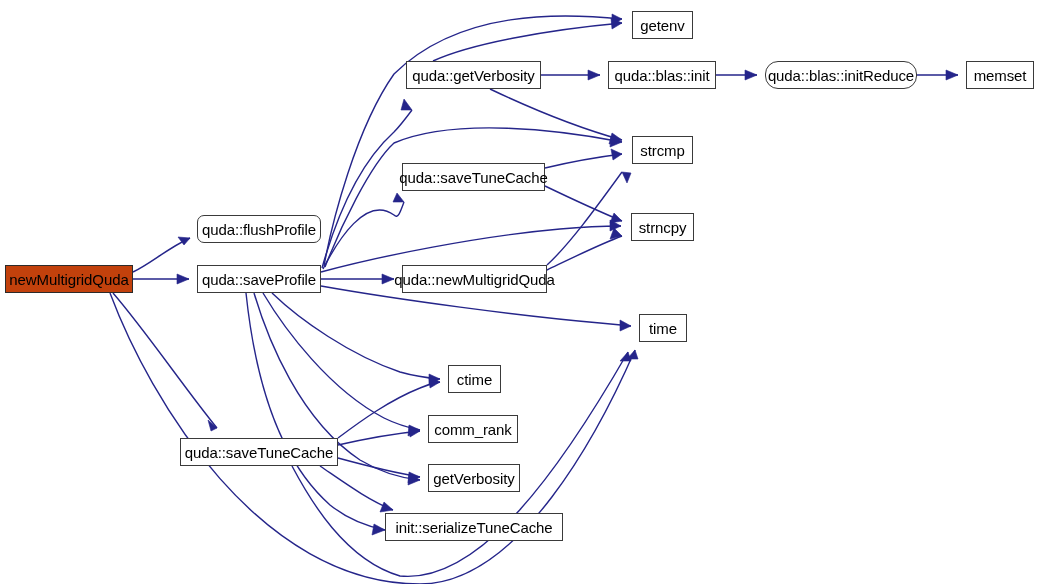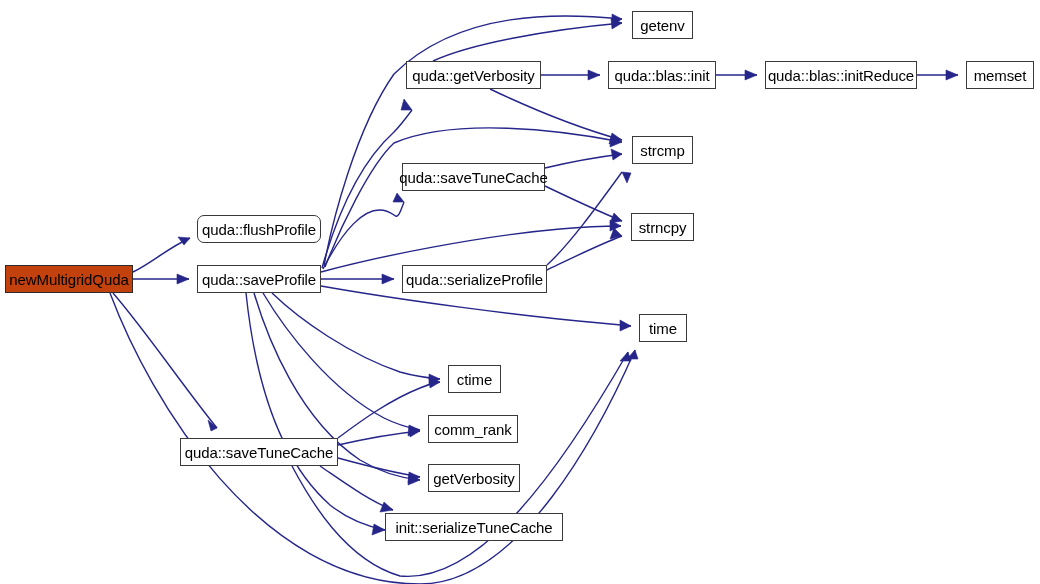--- a/index.html
+++ b/index.html
@@ -190,32 +190,32 @@
       <div class="node" style="left: 180px; top: 438px; width: 158px; height: 28px;">
         <span class="node-label">quda::saveTuneCache</span>
       </div>
       <div class="node" style="left: 406px; top: 61px; width: 135px; height: 28px;">
         <span class="node-label">quda::getVerbosity</span>
       </div>
       <div class="node" style="left: 402px; top: 163px; width: 143px; height: 28px;">
         <span class="node-label">quda::saveTuneCache</span>
       </div>
       <div class="node" style="left: 402px; top: 265px; width: 145px; height: 28px;">
-        <span class="node-label">quda::serializeProfile</span>
+        <span class="node-label">quda::newMultigridQuda</span>
       </div>
       <div class="node" style="left: 385px; top: 513px; width: 178px; height: 28px;">
         <span class="node-label">init::serializeTuneCache</span>
       </div>
       <div class="node" style="left: 632px; top: 11px; width: 61px; height: 28px;">
         <span class="node-label">getenv</span>
       </div>
       <div class="node" style="left: 608px; top: 61px; width: 108px; height: 28px;">
         <span class="node-label">quda::blas::init</span>
       </div>
-      <div class="node" style="left: 765px; top: 61px; width: 152px; height: 28px;">
+      <div class="node" style="left: 765px; top: 61px; width: 152px; height: 28px; border-radius: 13px;">
         <span class="node-label">quda::blas::initReduce</span>
       </div>
       <div class="node" style="left: 966px; top: 61px; width: 68px; height: 28px;">
         <span class="node-label">memset</span>
       </div>
       <div class="node" style="left: 632px; top: 136px; width: 61px; height: 28px;">
         <span class="node-label">strcmp</span>
       </div>
       <div class="node" style="left: 631px; top: 213px; width: 63px; height: 28px;">
         <span class="node-label">strncpy</span>

